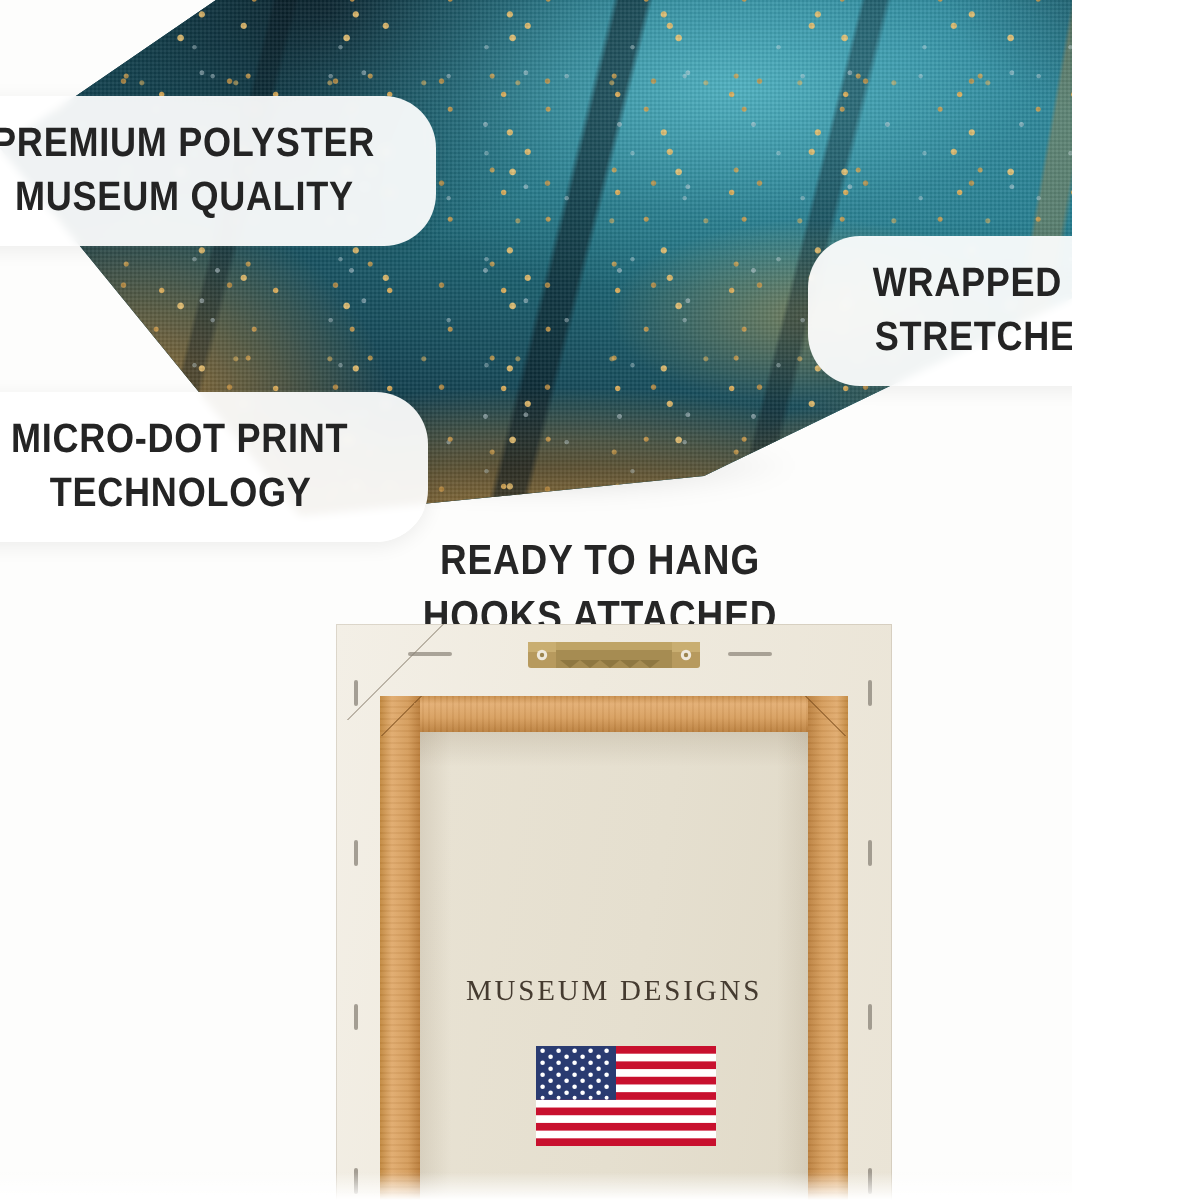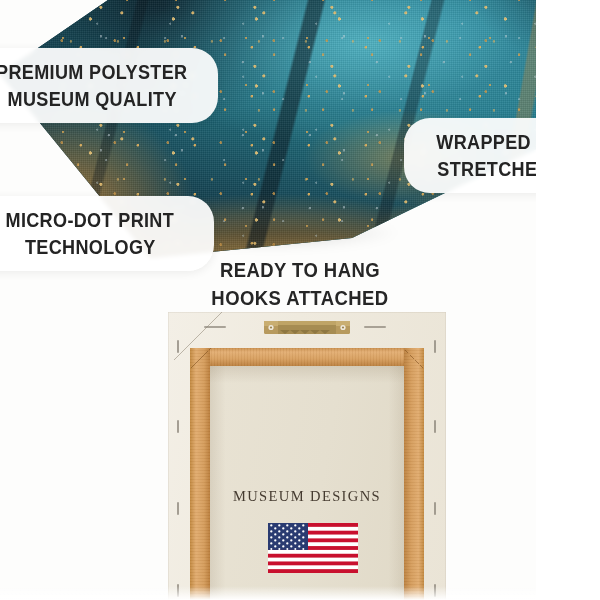--- a/index.html
+++ b/index.html
@@ -99,21 +99,21 @@
     transform:scaleX(.88);
     transform-origin:center;
     white-space:nowrap;
   }
   #badge-premium{left:-34px;top:48px;width:212px;align-items:center;}
   #badge-wrapped{left:404px;top:118px;width:230px;align-items:flex-start;}
   #badge-micro{left:-34px;top:196px;width:208px;align-items:center;}
 
   
   #headline{
-    position:absolute;left:0;top:256px;width:600px;text-align:center;
+    position:absolute;left:0;top:267px;width:600px;text-align:center;
   }
   #headline span{
     display:block;color:#262626;
     font-weight:700;font-size:21px;line-height:1.34;letter-spacing:.5px;
     transform:scaleX(.88);
   }
 
   
   #canvas-unit{position:absolute;left:168px;top:312px;width:278px;height:300px;}
   #canvas-shadow{

